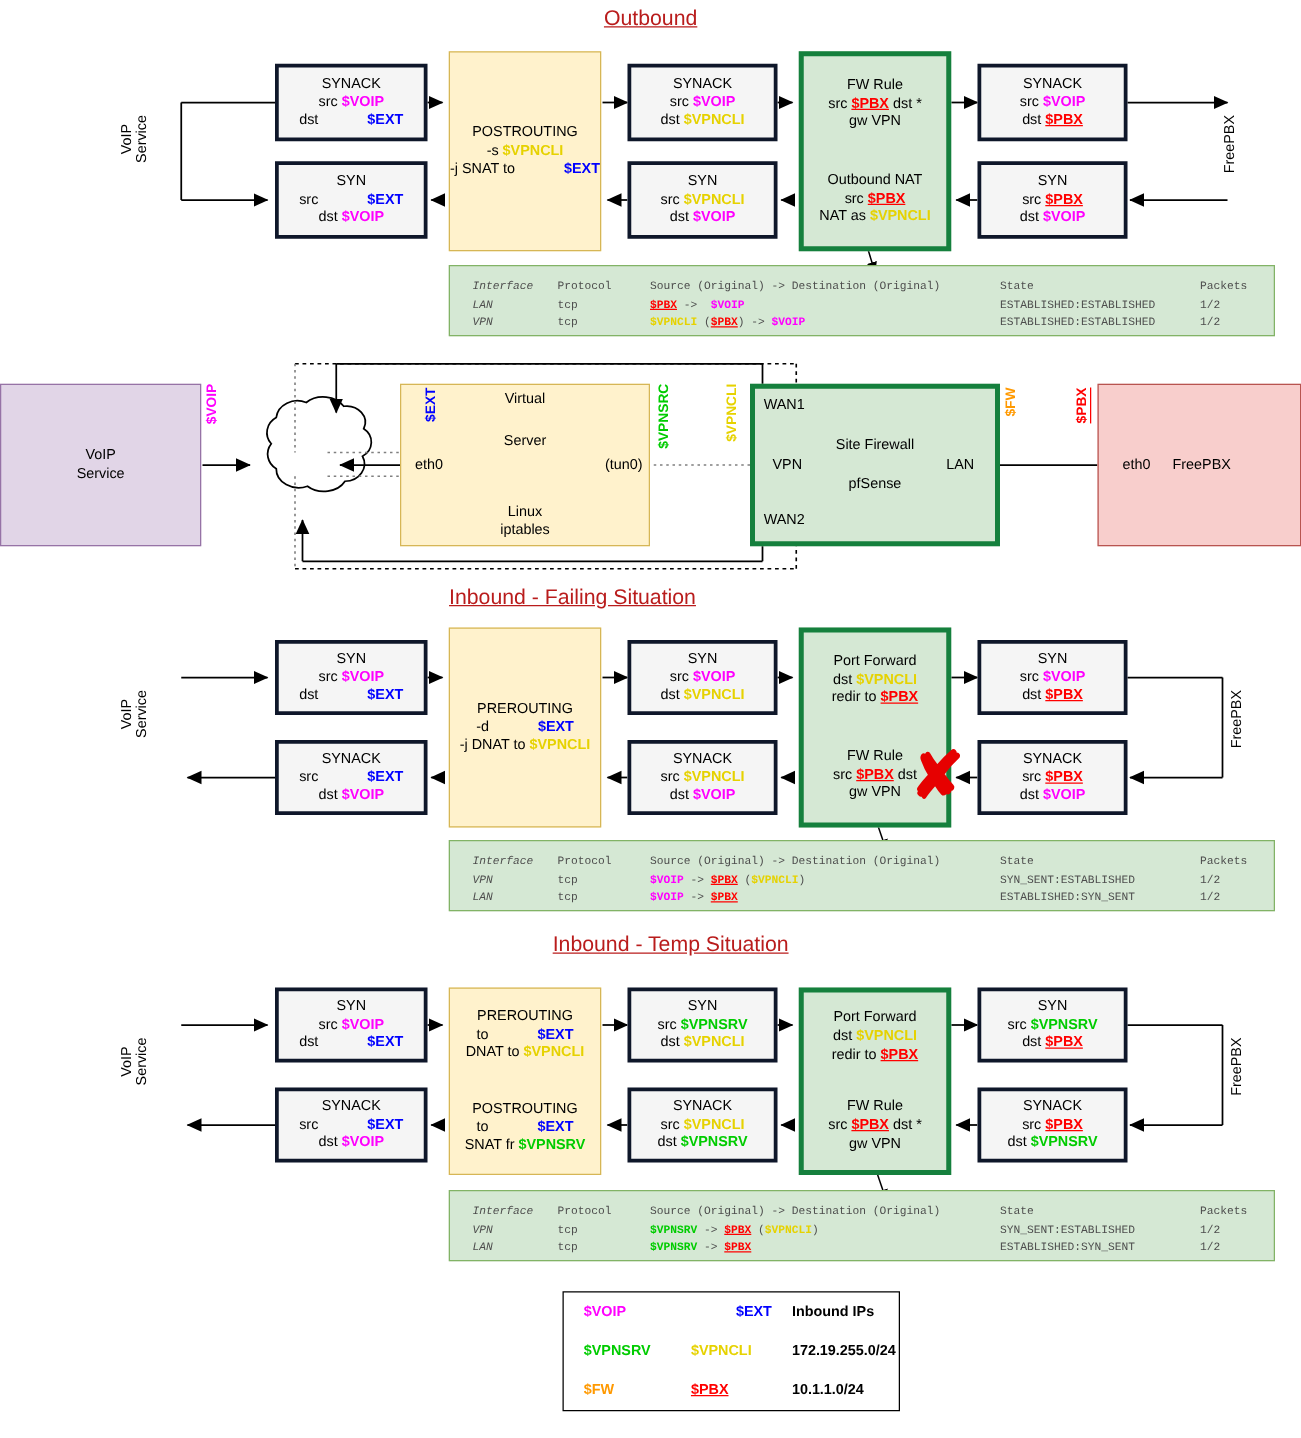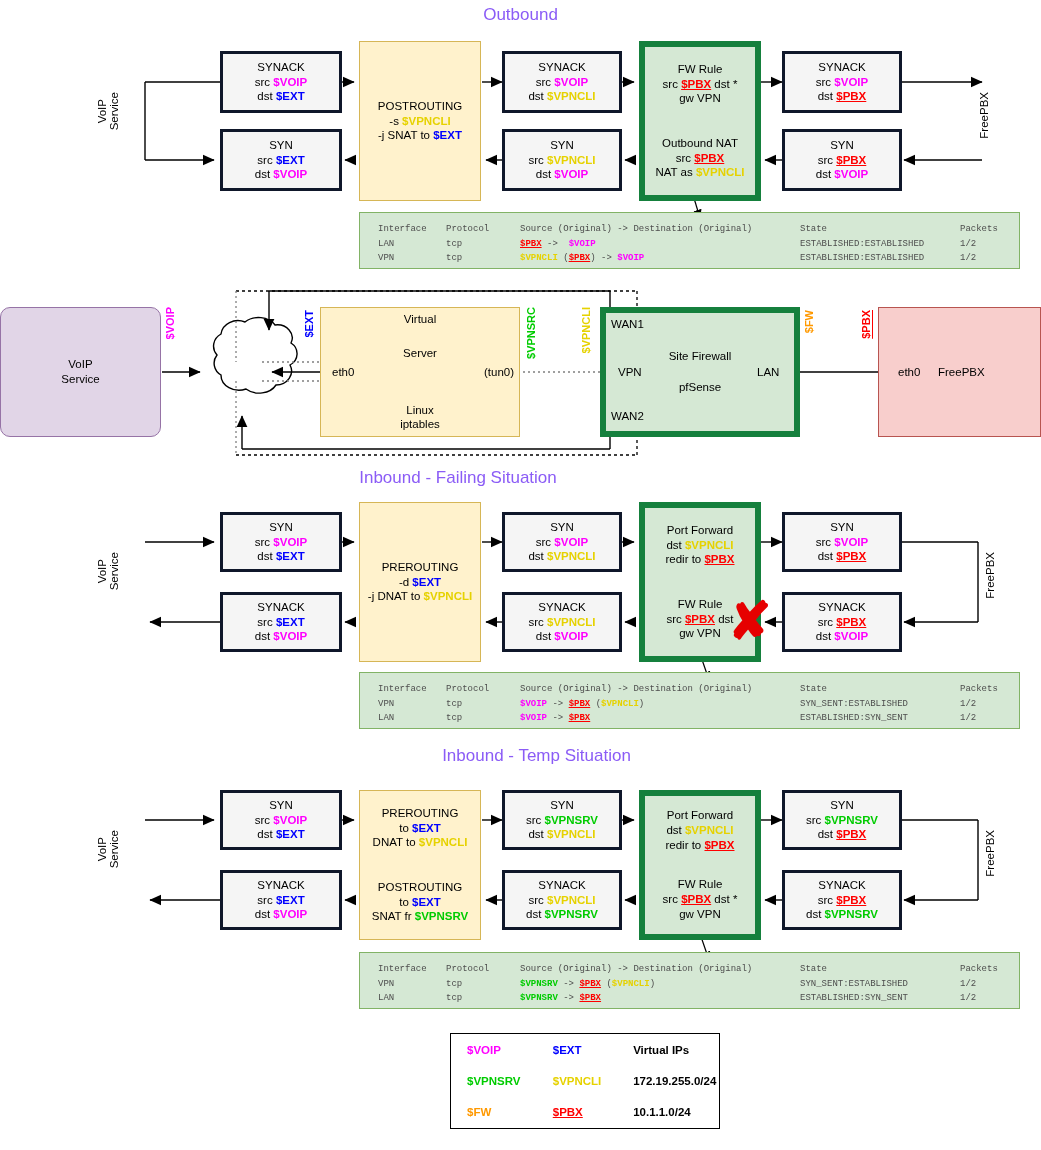--- a/index.html
+++ b/index.html
@@ -1,38 +1,38 @@
 <!DOCTYPE html>
 <html><head>
 <meta charset="utf-8">
 <style>
   html,body{margin:0;padding:0;background:#ffffff;}
   body{width:1041px;height:1150px;position:relative;
        font-family:"Liberation Sans",sans-serif;color:#000;}
   .abs{position:absolute;}
-  .title{font-size:17px;text-align:center;color:#8b5cf6;}
+  .title{font-size:17px;text-align:center;color:#b91c1c;text-decoration:underline;}
   .box{position:absolute;box-sizing:border-box;display:flex;flex-direction:column;
        align-items:center;justify-content:center;text-align:center;line-height:1.28;}
   .pkt{background:#f5f5f5;border:3px solid #0f172a;font-size:11.5px;}
   .nat{background:#fff2cc;border:1px solid #d6b656;font-size:11.5px;}
-  .fw {background:#d5e8d4;border:6px solid #15803d;font-size:11.5px;}
+  .fw {background:#d5e8d4;border:4px solid #15803d;font-size:11.5px;}
   .purple{background:#e1d5e7;border:1px solid #9673a6;font-size:11.5px;}
   .pink{background:#f8cecc;border:1px solid #b85450;font-size:11.5px;}
   .conntrack{position:absolute;box-sizing:border-box;background:#d5e8d4;
              border:1px solid #82b366;font-family:"Liberation Mono",monospace;
              font-size:9px;color:#4d4d4d;padding:9px 0 0 18px;}
   .ctrow{display:flex;white-space:pre;line-height:1.62;}
-  .c-if{width:68px;}
+  .c-if{width:68px;font-style:italic;}
   .c-proto{width:74px;}
   .c-src{width:280px;}
   .c-state{width:160px;}
   .c-pk{width:40px;}
   .ct-head{color:#4d4d4d;}
   .voip{color:#ff00ff;font-weight:bold;}
-  .ext{color:#0000ff;font-weight:bold;}
+  .ext{color:#0000ff;font-weight:bold;margin-left:36px;}
   .vpncli{color:#e6d200;font-weight:bold;}
   .vpnsrv{color:#00cc00;font-weight:bold;}
   .pbx{color:#ff0000;font-weight:bold;text-decoration:underline;}
   .fwc{color:#ff9900;font-weight:bold;}
   .ctc .voip,.ctc .ext,.ctc .vpncli,.ctc .vpnsrv,.ctc .pbx{font-weight:bold;}
   .vert{writing-mode:vertical-rl;transform:rotate(180deg);text-align:center;}
   .lbl{position:absolute;font-size:11.5px;}
   .vlbl{position:absolute;font-size:11px;font-weight:bold;}
   svg.ov{position:absolute;left:0;top:0;width:1041px;height:1150px;
          pointer-events:none;overflow:visible;}
@@ -235,21 +235,21 @@
   </div>
   <div class="ctrow">
     <span class="c-if">VPN</span>
     <span class="c-proto">tcp</span>
     <span class="c-src"><b class="vpncli">$VPNCLI</b> (<b class="pbx">$PBX</b>)<span> -&gt; </span><b class="voip">$VOIP</b></span>
     <span class="c-state">ESTABLISHED:ESTABLISHED</span>
     <span class="c-pk">1/2</span>
   </div>
 </div>
 
-<div class="box purple" style="left:0;top:307px;width:161px;height:130px;white-space:pre;border-radius:10px;">VoIP
+<div class="box purple" style="left:0;top:307px;width:161px;height:130px;white-space:pre;">VoIP
 Service</div>
 
 <div class="vlbl voip vert" style="left:164px;top:307px;">$VOIP</div>
 
 <div class="box nat" style="left:320px;top:307px;width:200px;height:130px;justify-content:center;">
   <div style="margin-bottom:19px;">Virtual</div>
   <div style="margin-bottom:18px;">Server</div>
   <div style="margin-top:24px;">Linux</div>
   <div>iptables</div>
 </div>
@@ -450,21 +450,21 @@
     <span class="c-pk">1/2</span>
   </div>
 </div>
 
 <div class="legend" style="left:450px;top:1033px;width:270px;height:96px;">
   <table>
     <tbody>
         <tr>
       <td style="width:32%"><span class="voip">$VOIP</span></td>
       <td style="width:30%"><span class="ext">$EXT</span></td>
-      <td><span>Virtual IPs</span></td>
+      <td><span>Inbound IPs</span></td>
     </tr>
     <tr>
       <td><span class="vpnsrv">$VPNSRV</span></td>
       <td><span class="vpncli">$VPNCLI</span></td>
       <td><span>172.19.255.0/24</span></td>
     </tr>
     <tr>
       <td><span class="fwc">$FW</span></td>
       <td><span class="pbx">$PBX</span></td>
       <td><span>10.1.1.0/24</span></td>

